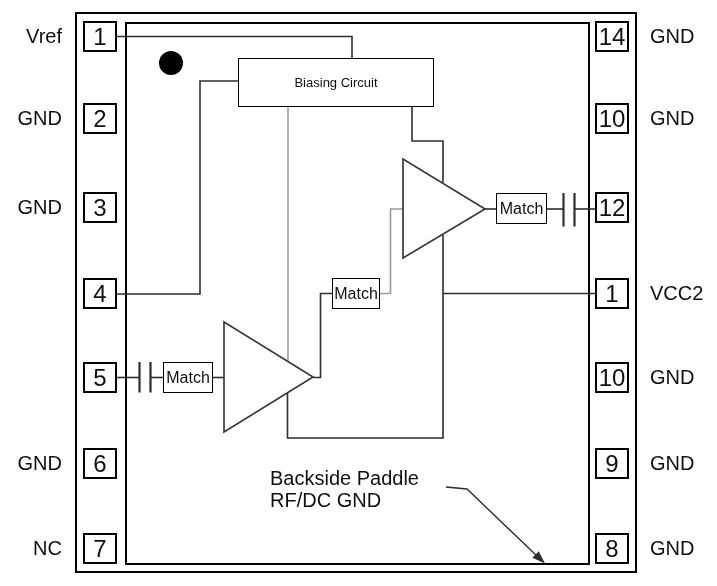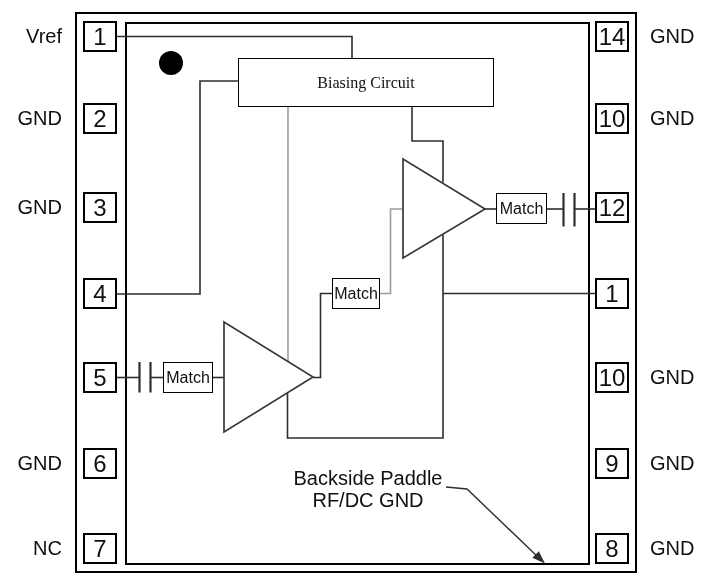--- a/index.html
+++ b/index.html
@@ -33,27 +33,27 @@
     position:absolute;height:31px;display:flex;align-items:center;
     font-size:20px;white-space:nowrap;
   }
   .pin-label.left{left:0;width:62px;justify-content:flex-end;}
   .pin-label.right{left:650px;width:67px;justify-content:flex-start;}
   .block{
     position:absolute;border:1.5px solid var(--border);background:var(--background);
     box-sizing:border-box;display:flex;align-items:center;justify-content:center;
     white-space:nowrap;
   }
-  .biasing-block{left:238px;top:58px;width:256px;height:49px;font-size:16px;font-family:Liberation Serif, serif;}
+  .biasing-block{left:238px;top:58px;width:196px;height:49px;font-size:13px;}
   .match-block{font-size:16px;}
   .match-input{left:163px;top:362px;width:50px;height:31px;}
   .match-interstage{left:332px;top:278px;width:48px;height:31px;}
   .match-output{left:496px;top:193px;width:51px;height:31px;}
   .paddle-note{
-    position:absolute;left:270px;top:467px;width:196px;text-align:center;
+    position:absolute;left:270px;top:467px;width:196px;
     font-size:20px;line-height:22px;
   }
   .paddle-note div{white-space:nowrap;}
 </style>
 </head>
 <body>
 
 <div class="screen">
 
   <div class="rect outer-rect"></div>
@@ -136,20 +136,21 @@
     </div>
 
   <div class="pin-label left" style="top:21px">Vref</div>
   <div class="pin-label left" style="top:103px">GND</div>
   <div class="pin-label left" style="top:192px">GND</div>
   <div class="pin-label left" style="top:448px">GND</div>
   <div class="pin-label left" style="top:533px">NC</div>
 
   <div class="pin-label right" style="top:21px">GND</div>
   <div class="pin-label right" style="top:103px">GND</div>
+  <div class="pin-label right" style="top:278px">VCC2</div>
   <div class="pin-label right" style="top:362px">GND</div>
   <div class="pin-label right" style="top:448px">GND</div>
   <div class="pin-label right" style="top:533px">GND</div>
 
   <div class="block biasing-block">
     <span>Biasing Circuit</span>
   </div>
   <div class="block match-block match-input">
     <span>Match</span>
   </div>

